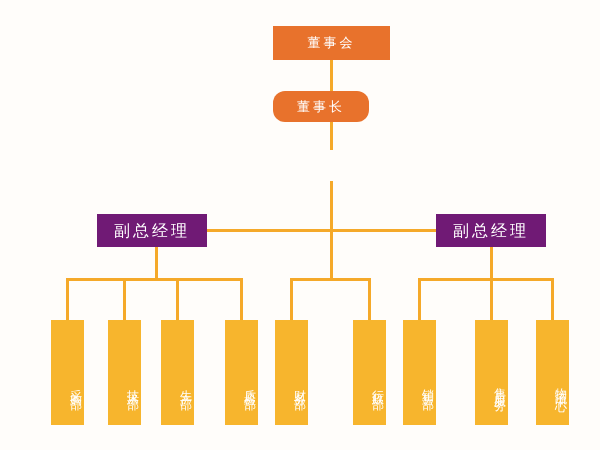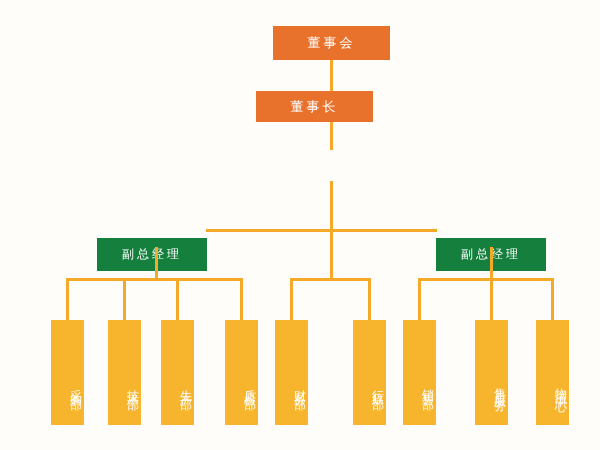--- a/index.html
+++ b/index.html
@@ -50,23 +50,22 @@
   }
   .node-top {
     background: #e8722c;
     font-size: 13px;
   }
   .node-gm {
     background: #ef8e2b;
     font-size: 13px;
   }
   .node-vgm {
-    background: #15803d;
-    font-size: 12px;
-    margin-top: 24px;
+    background: #701a75;
+    font-size: 16px;
   }
   .node-dept {
     background: #f7b52d;
     font-size: 12px;
     writing-mode: vertical-rl;
     text-orientation: upright;
     letter-spacing: 4px;
     padding-top: 26px;
     align-items: flex-start;
     justify-content: center;
@@ -75,21 +74,21 @@
 </head>
 <body>
 
 <div id="chart-canvas">
   <div class="canvas-inner">
 
     <div class="node node-top" style="left:255px; top:26px; width:117px; height:34px;">董事会</div>
 
     <div class="conn conn-v" style="left:312px; top:60px; width:3px; height:31px;"></div>
 
-    <div class="node node-top" style="left:238px; top:91px; width:117px; height:31px;">董事长</div>
+    <div class="node node-top" style="left:255px; top:91px; width:96px; height:31px;border-radius:12px;">董事长</div>
 
     <div class="conn conn-v" style="left:312px; top:122px; width:3px; height:28px;"></div>
 
 
     <div class="conn conn-v" style="left:312px; top:181px; width:3px; height:99px;"></div>
 
     <div class="conn conn-h" style="left:188px; top:229px; width:231px; height:3px;"></div>
 
     <div class="node node-vgm" style="left:79px; top:214px; width:110px; height:33px;">副总经理</div>
 

